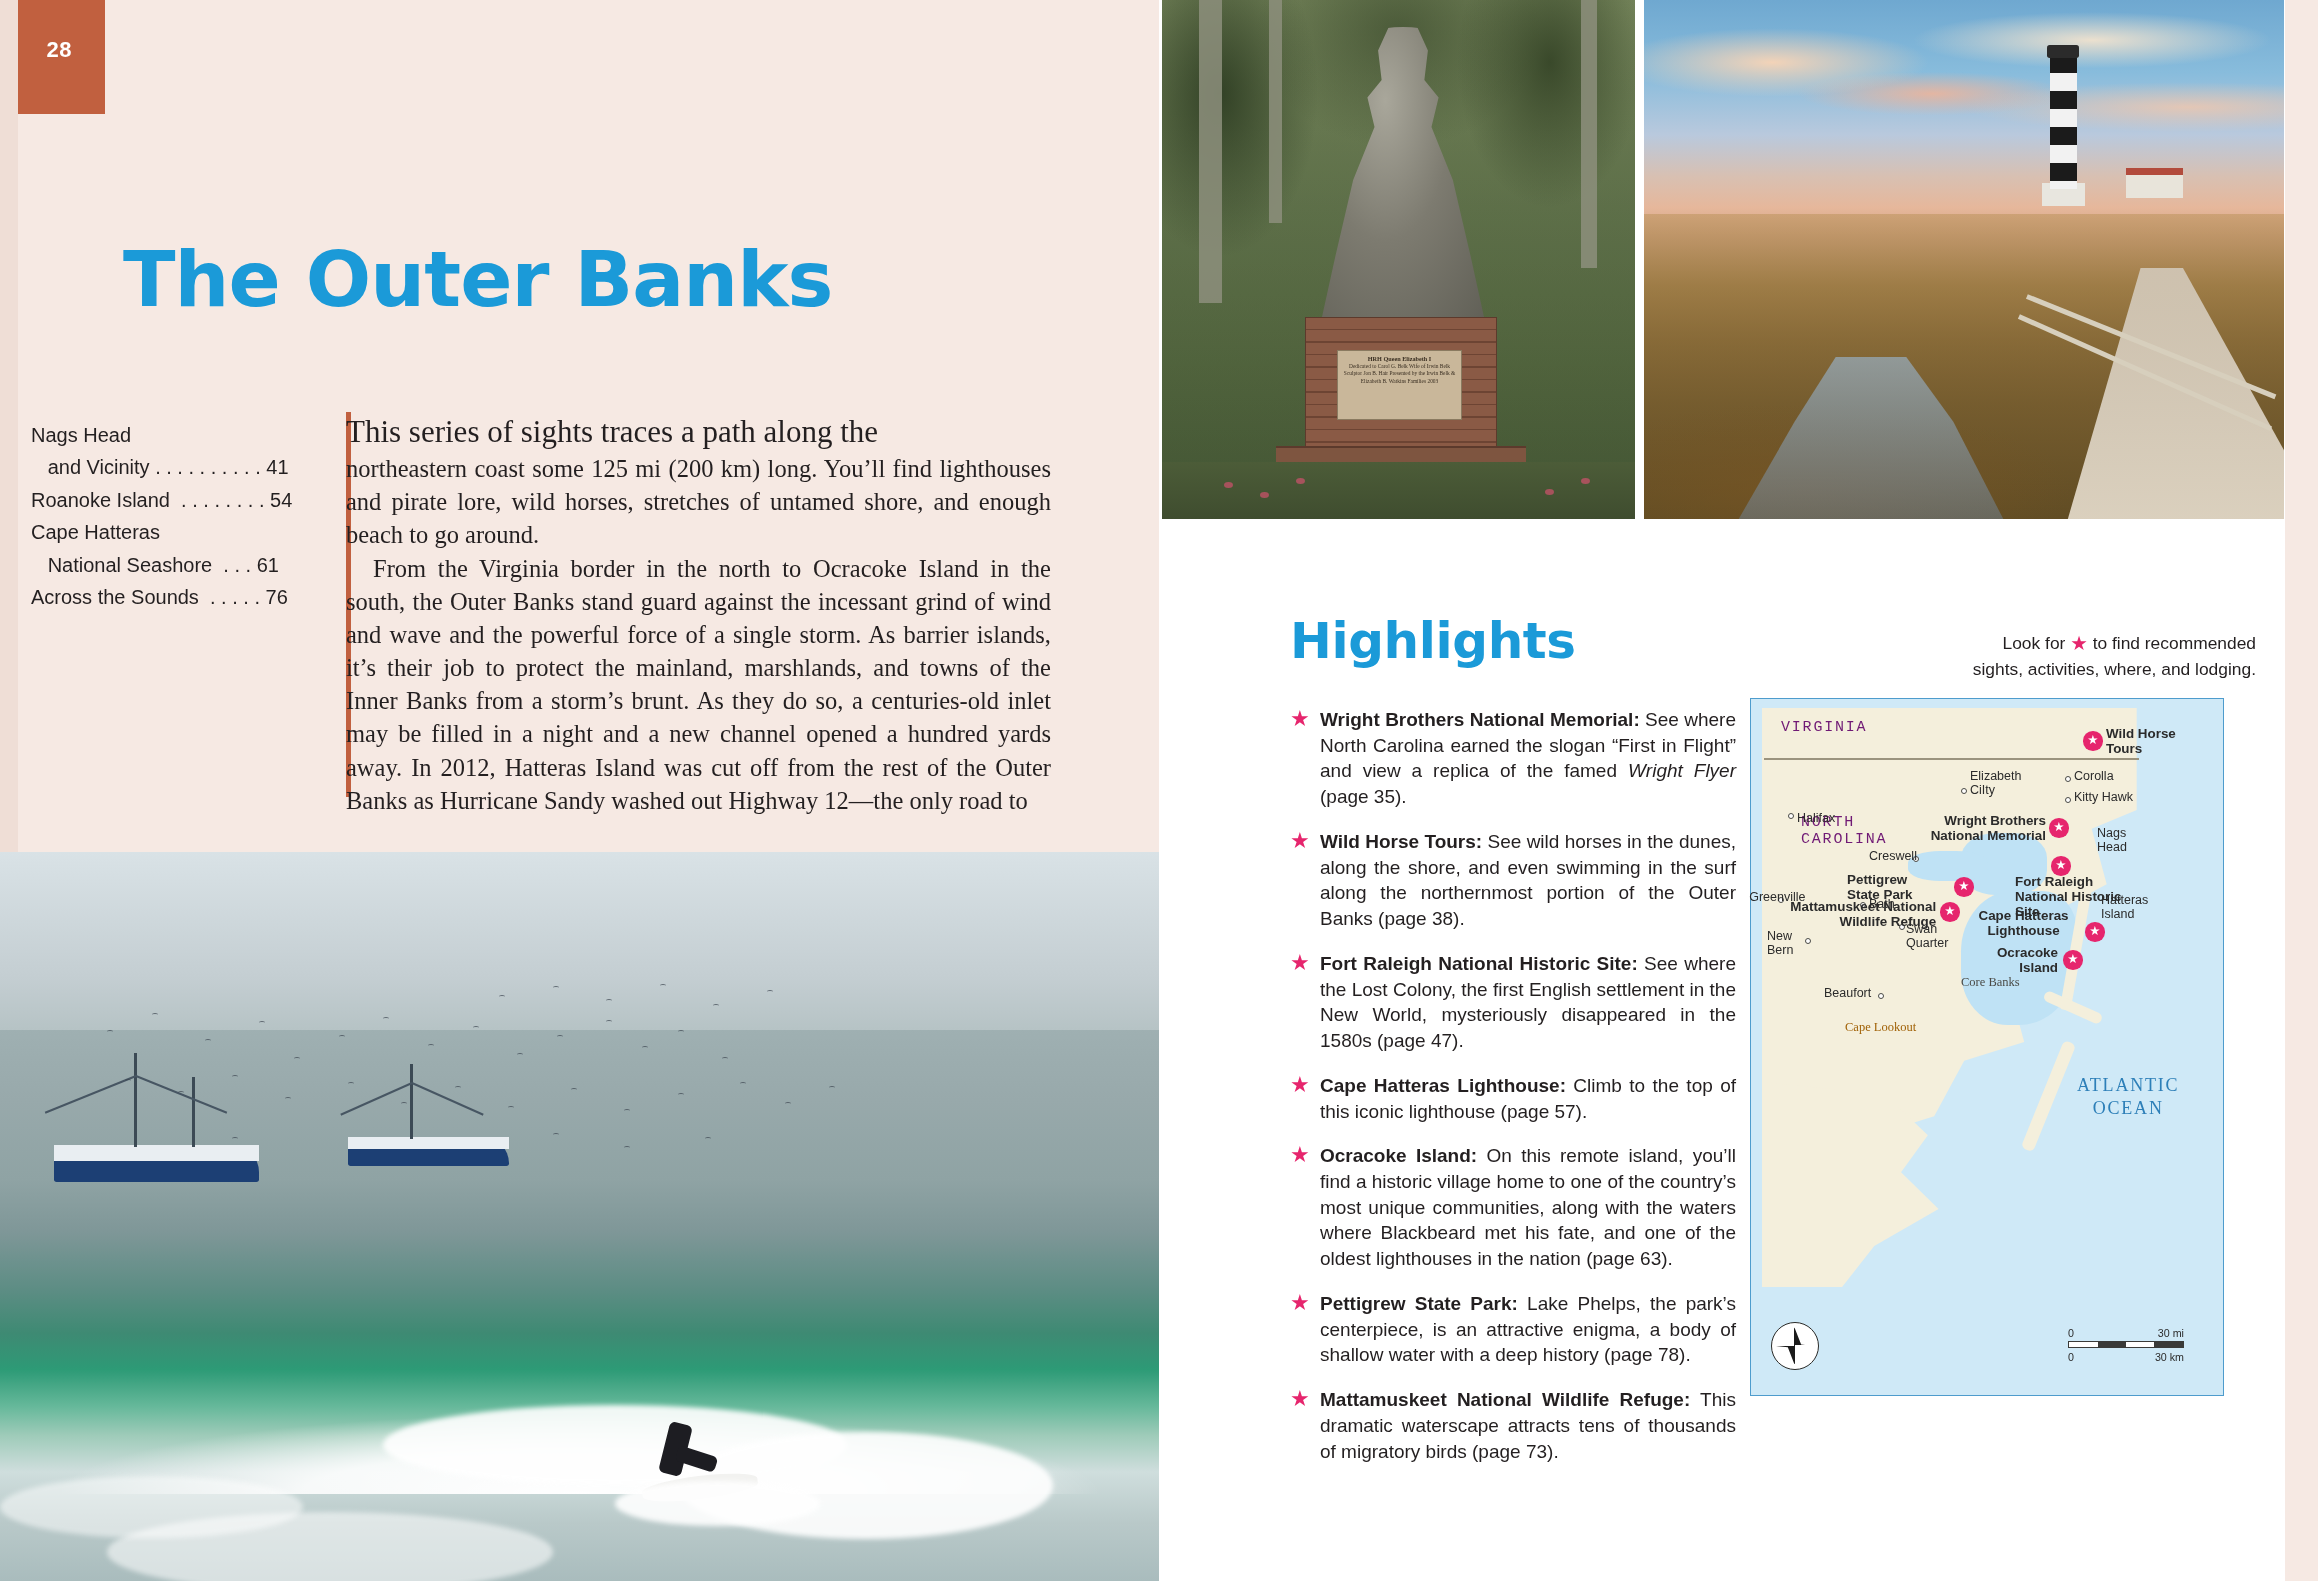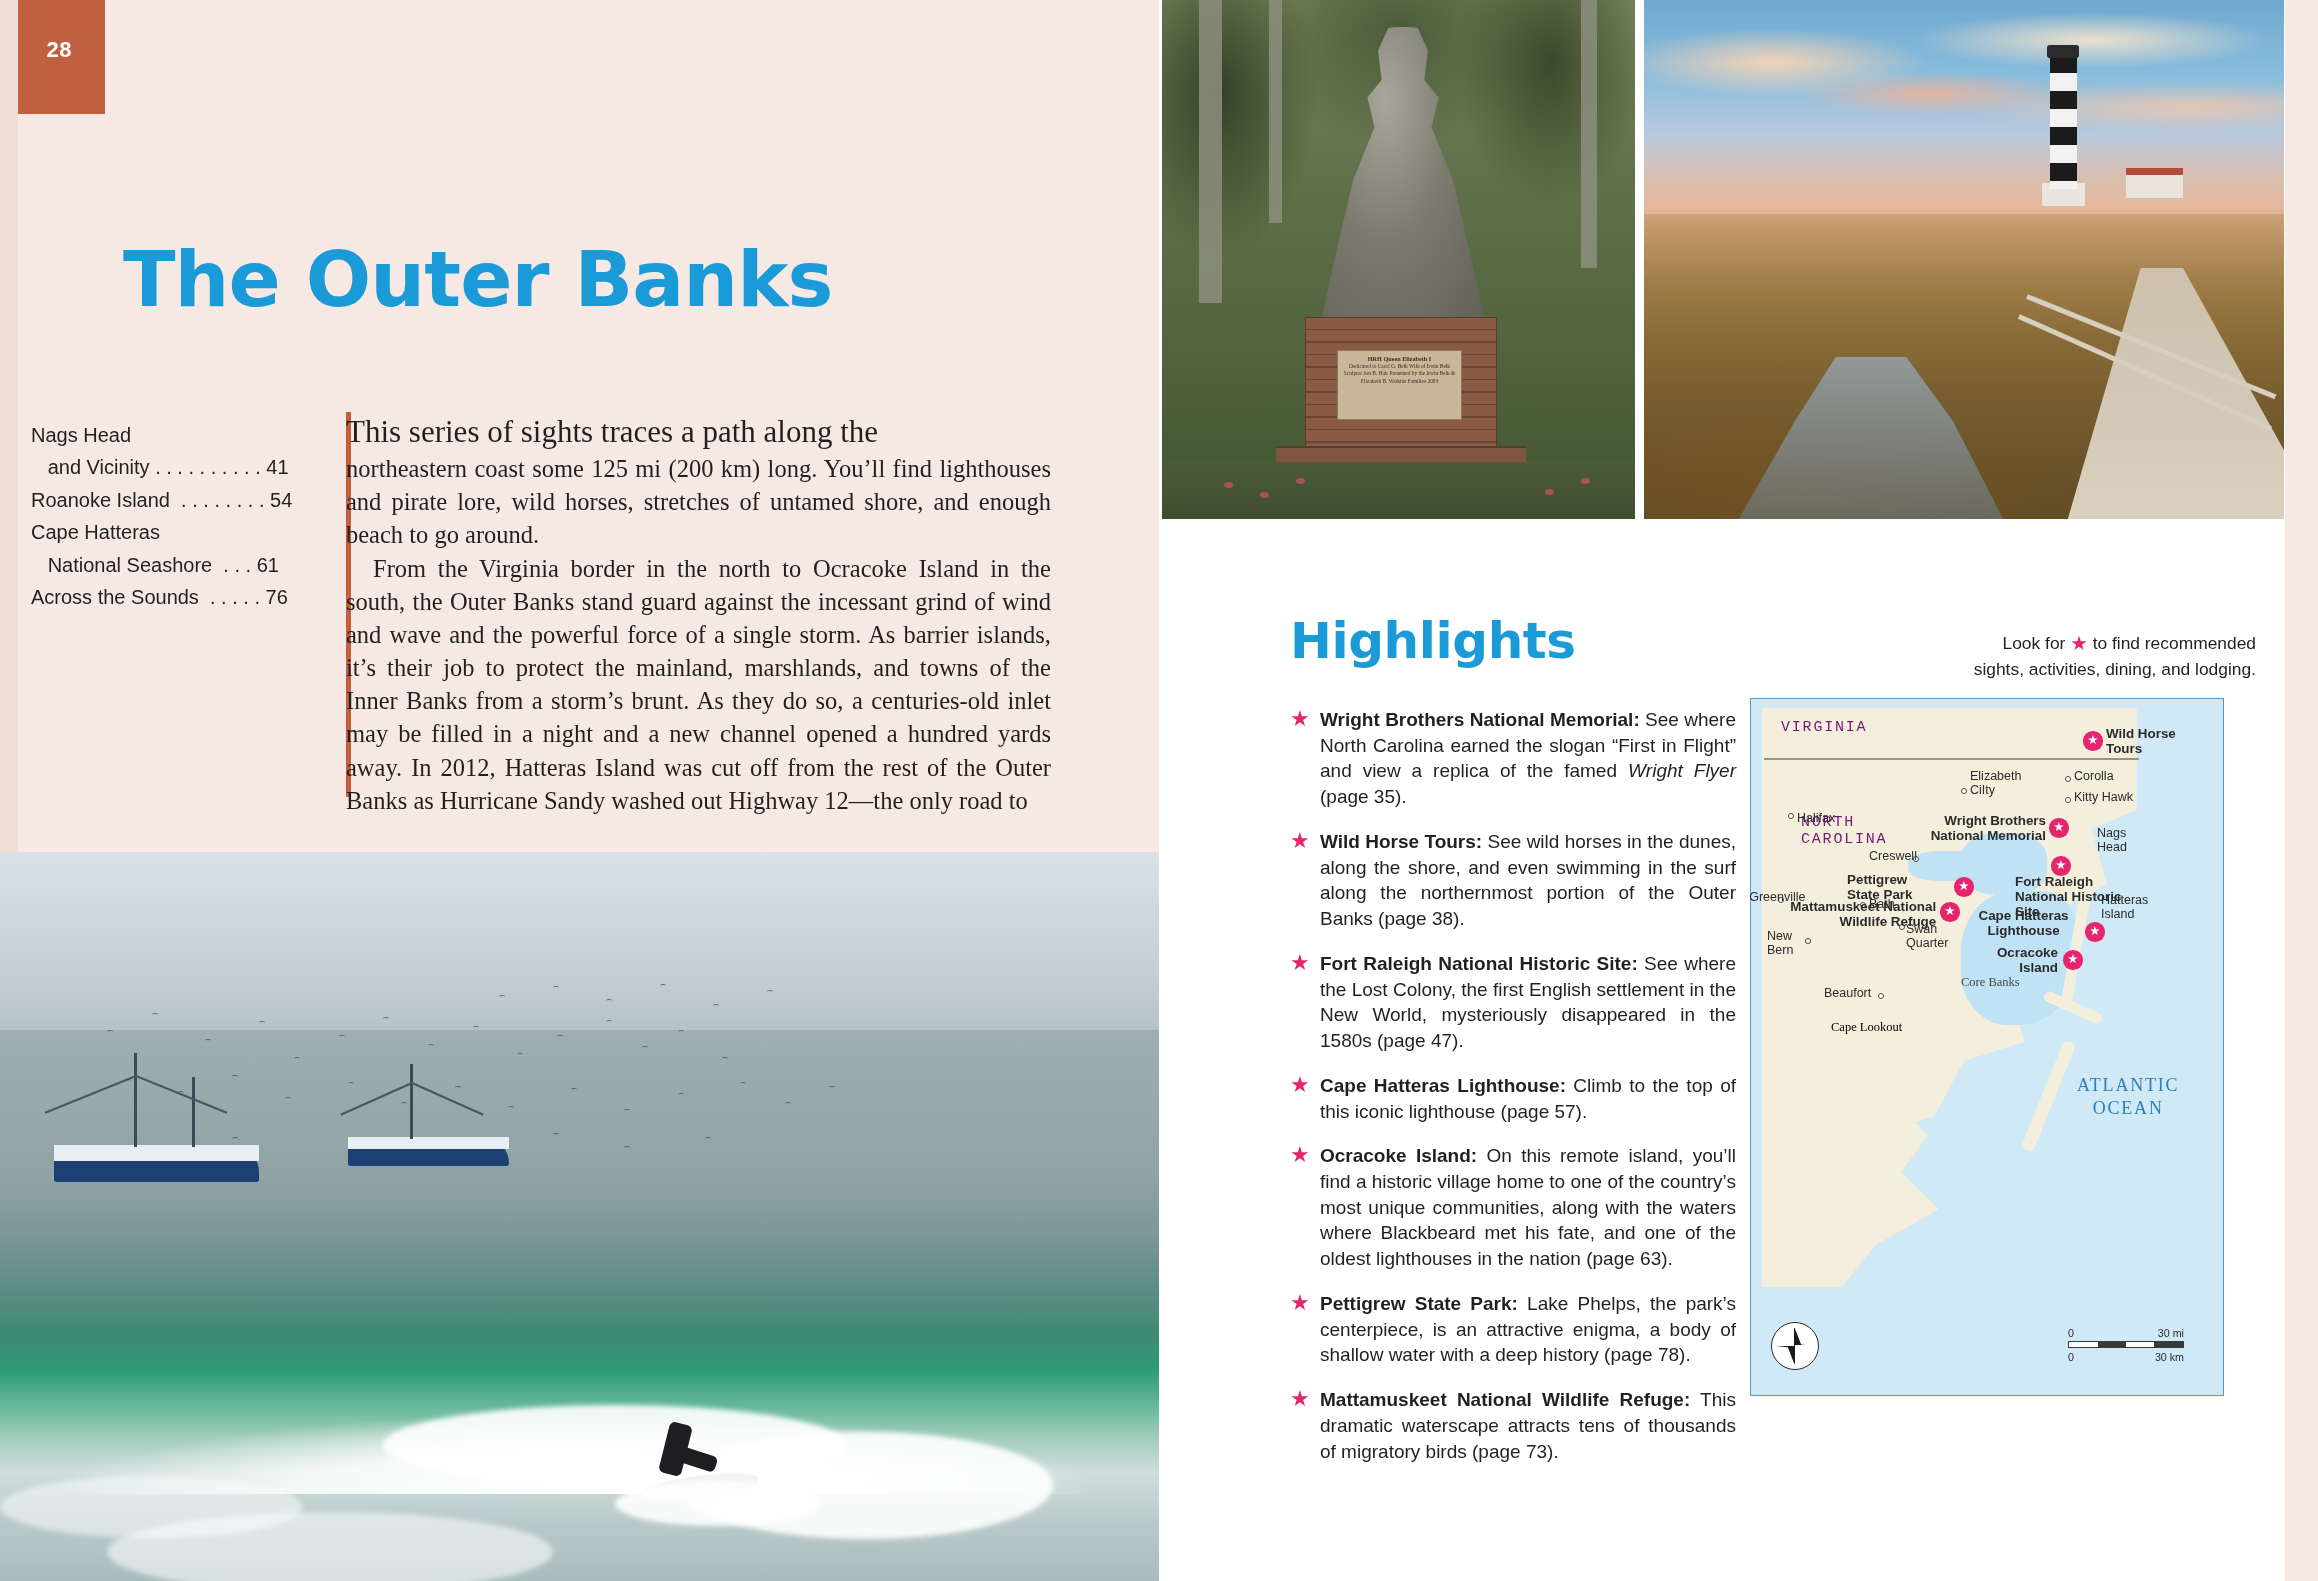--- a/index.html
+++ b/index.html
@@ -612,21 +612,21 @@
     <div class="boardwalk"></div>
     <div class="rail" style="left:383px; top:294px; width:268px; transform:rotate(22deg);"></div>
     <div class="rail" style="left:375px; top:314px; width:276px; transform:rotate(24deg);"></div>
   </div>
 
   <div class="highlights-title">Highlights</div>
   <div class="look-for">
     <span>Look for</span>
     <span class="star-inline">★</span>
     <span>to find recommended</span><br>
-    <span>sights, activities, dining, and lodging.</span>
+    <span>sights, activities, where, and lodging.</span>
   </div>
 
   <div class="highlight-list">
 
     <div class="hl">
       <span class="bullet-star">★</span>
       <b>Wright Brothers National Memorial:</b><span> See where North Carolina earned the slogan “First in Flight” and view a replica of the famed </span><i>Wright Flyer</i><span> (page 35).</span>
     </div>
 
     <div class="hl">
@@ -716,21 +716,21 @@
 
     <div class="map-dot" style="left:54px; top:239px;"></div>
     <div class="map-label" style="left:16px; top:230px; white-space:pre; line-height:1.12;">New
 Bern</div>
 
     <div class="map-dot" style="left:127px; top:294px;"></div>
     <div class="map-label" style="left:73px; top:287px;">Beaufort</div>
 
     <div class="map-label" style="left:210px; top:276px; font-family:'Liberation Serif',serif; color:#4a4a46;">Core Banks</div>
 
-    <div class="map-label" style="left:80px; top:321px; font-family:'Liberation Serif',serif; color:#000000;">Cape Lookout</div>
+    <div class="map-label" style="left:94px; top:321px; font-family:'Liberation Serif',serif; color:#a16207;">Cape Lookout</div>
 
     <div class="map-star" style="left:332px; top:32px;">★</div>
     <div class="map-label bold" style="left:355px; top:27px; white-space:pre;">Wild Horse
 Tours</div>
 
     <div class="map-star" style="left:298px; top:119px;">★</div>
     <div class="map-label bold" style="left:159px; top:114px; white-space:pre; text-align:right; width:136px;">Wright Brothers
 National Memorial</div>
 
     <div class="map-star" style="left:300px; top:157px;">★</div>

